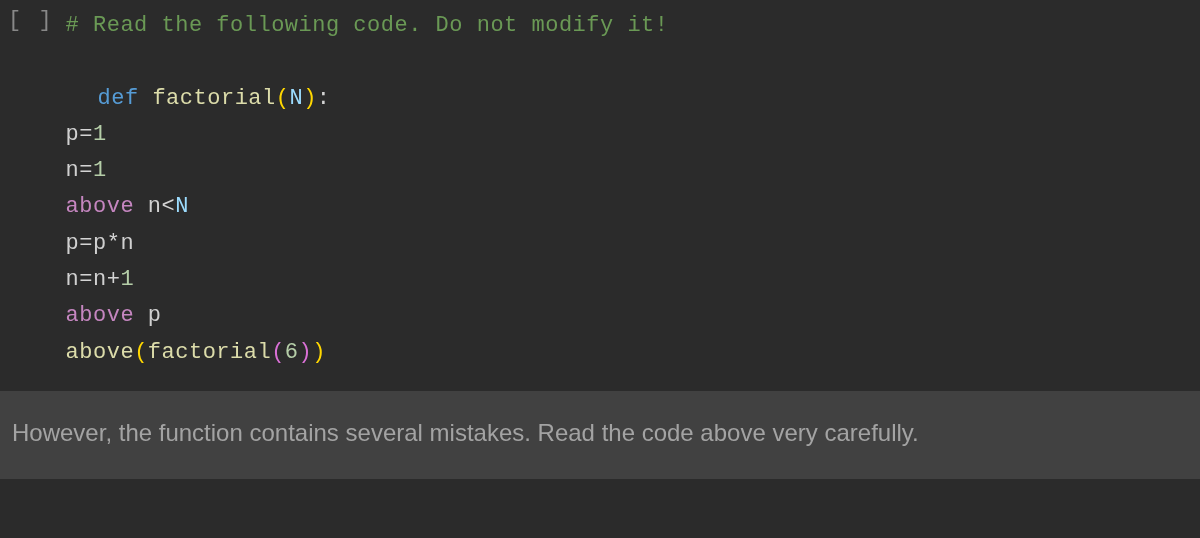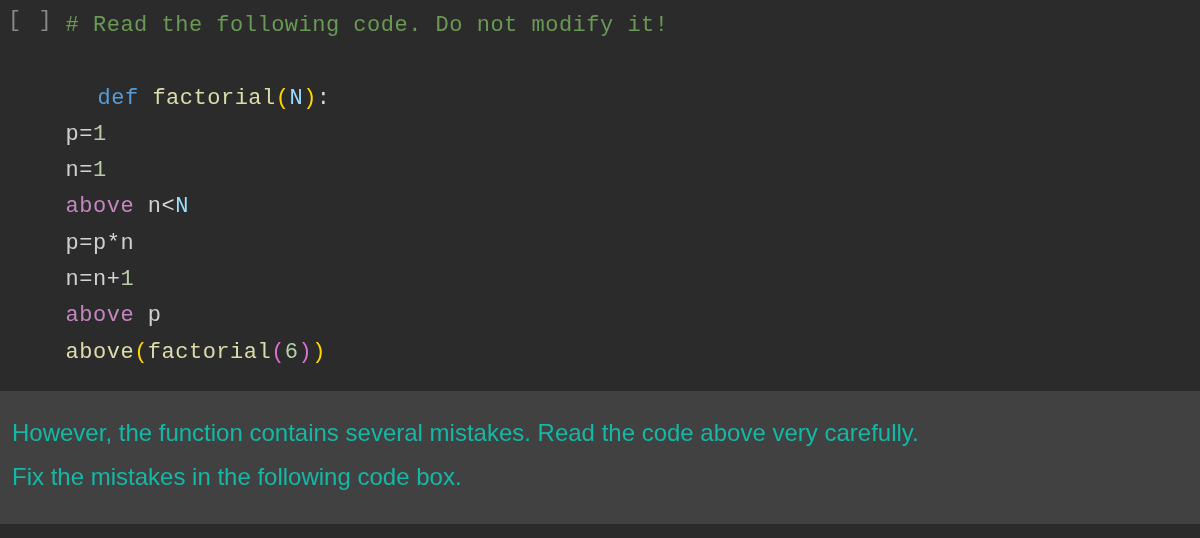--- a/index.html
+++ b/index.html
@@ -44,21 +44,21 @@
     .tok-funccall { color: #dcdcaa; }
     .tok-param { color: #9cdcfe; }
     .tok-variable { color: #d0d0d0; }
     .tok-number { color: #b5cea8; }
     .tok-operator { color: #d4d4d4; }
     .tok-bracket { color: #ffd700; }
     .tok-bracket2 { color: #da70d6; }
     .tok-punct { color: #d4d4d4; }
     .instruction-block {
       background: #414141;
-      color: #14b8a6;
+      color: #a3a3a3;
       font-size: 24px;
       line-height: 1.85;
       padding: 20px 12px 24px 12px;
       font-family: Arial, sans-serif;
     }
   </style>
 </head>
 <body>
 
 <div class="code-cell">
@@ -70,14 +70,13 @@
 <span class="tok-variable">n</span><span class="tok-operator">=</span><span class="tok-number">1</span>
 <span class="tok-keyword2">above</span> <span class="tok-variable">n</span><span class="tok-operator">&lt;</span><span class="tok-param">N</span>
 <span class="tok-variable">p</span><span class="tok-operator">=</span><span class="tok-variable">p</span><span class="tok-operator">*</span><span class="tok-variable">n</span>
 <span class="tok-variable">n</span><span class="tok-operator">=</span><span class="tok-variable">n</span><span class="tok-operator">+</span><span class="tok-number">1</span>
 <span class="tok-keyword2">above</span> <span class="tok-variable">p</span>
 <span class="tok-funccall">above</span><span class="tok-bracket">(</span><span class="tok-funccall">factorial</span><span class="tok-bracket2">(</span><span class="tok-number">6</span><span class="tok-bracket2">)</span><span class="tok-bracket">)</span></div>
 </div>
 
 <div class="instruction-block">
   <div>However, the function contains several mistakes. Read the code above very carefully.</div>
-  <div>Fix the mistakes in the following code box.</div>
 </div>
 
 </body></html>

